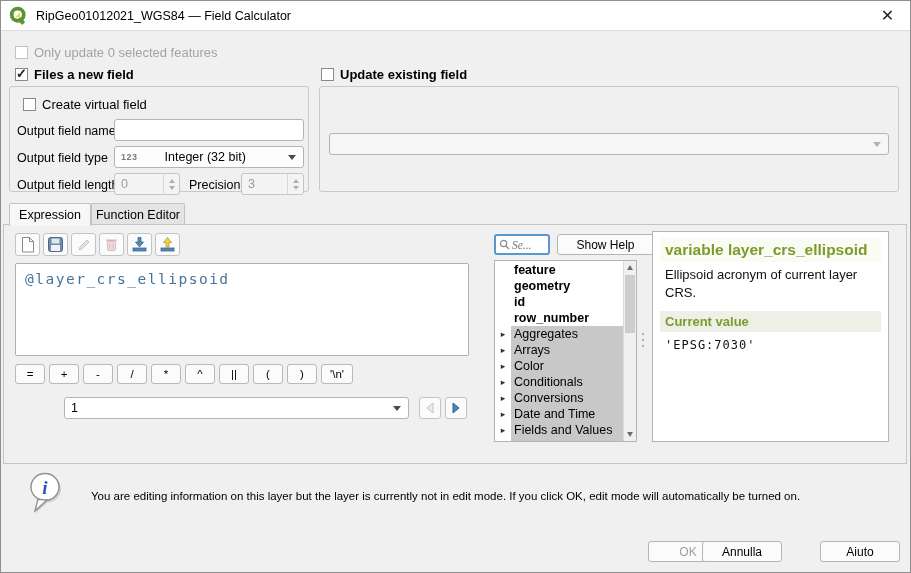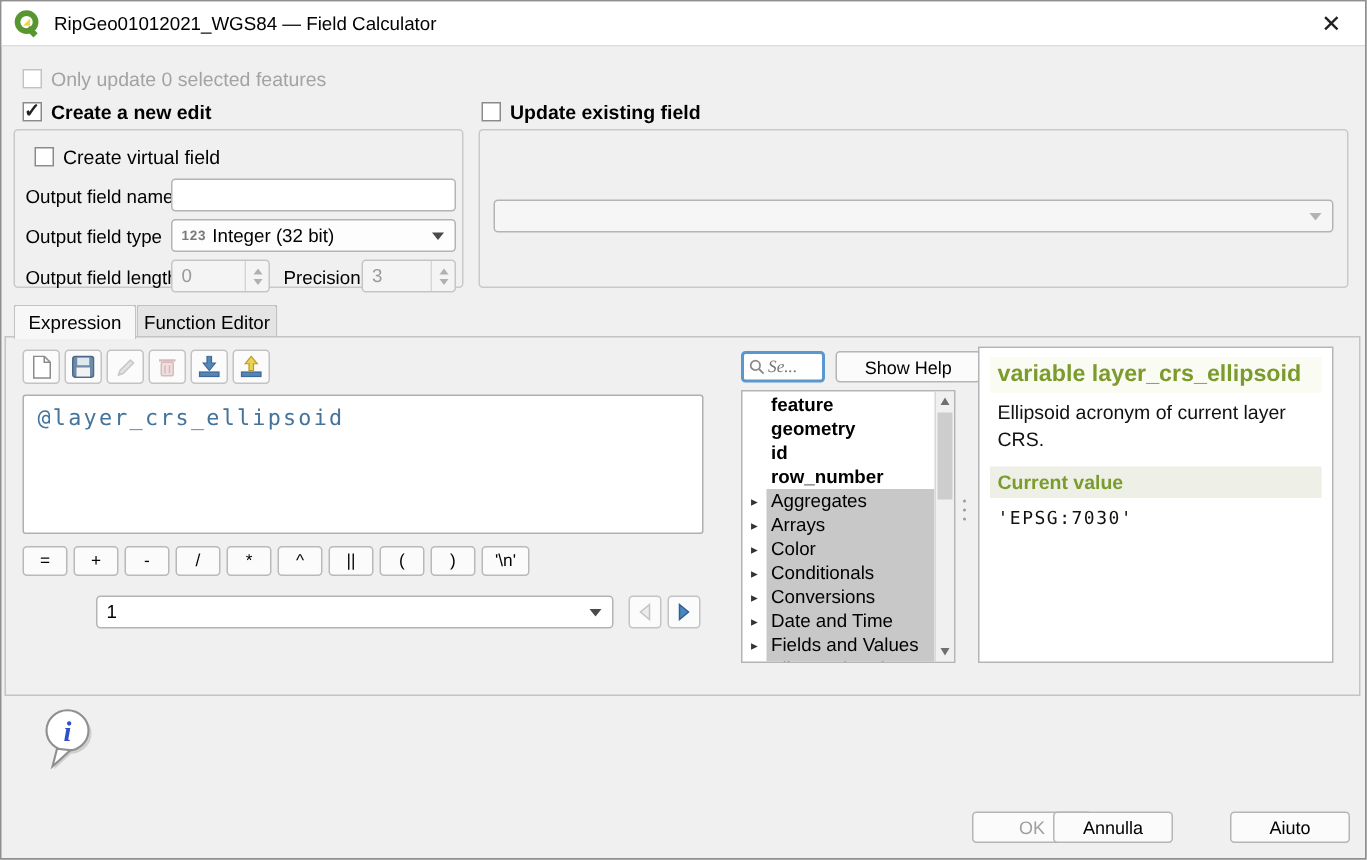--- a/index.html
+++ b/index.html
@@ -25,21 +25,21 @@
   .bold { font-weight:bold; }
   .graytext { color:#a3a3a3; }
 
   .groupbox { position:absolute; border:1px solid #c9c9c9; border-radius:3px; }
 
   .flabel { position:absolute; font-size:12.5px; white-space:nowrap; }
 
   .tinput { position:absolute; background:#fff; border:1px solid #b4b4b4; border-radius:3px; 
             font-family:"Liberation Sans",sans-serif; font-size:12.5px; padding:2px 5px; }
   .combo { position:absolute; background:#fdfdfd; border:1px solid #b4b4b4; border-radius:3px;
-           display:flex; align-items:center; padding-left:6px; font-size:12.5px; }
+           display:flex; align-items:center; padding-left:6px; font-size:12.5px;gap:23px; }
   .combo .arrow { position:absolute; right:7px; top:50%; margin-top:-2px; width:0; height:0;
                   border-left:4px solid transparent; border-right:4px solid transparent;
                   border-top:5px solid #4a4a4a; }
   .combo.disabled { background:#f6f6f6; }
   .combo.disabled .arrow { border-top-color:#b2b2b2; }
   .num123 { font-size:9px; color:#7a7a7a; font-weight:bold; margin-right:4px; letter-spacing:0.5px; }
 
   .spin { position:absolute; background:#f4f4f4; border:1px solid #c5c5c5; border-radius:3px;
           color:#9a9a9a; font-size:12.5px; display:flex; align-items:center; padding-left:6px; }
   .spin .btns { position:absolute; right:0; top:0; bottom:0; width:16px; border-left:1px solid #d7d7d7;
@@ -146,21 +146,21 @@
   </div>
   <div class="close-btn">✕</div>
 
   <div class="cbrow" style="left:14px; top:44px;">
     <span class="cb disabled"></span>
     <span class="lbl graytext">Only update 0 selected features</span>
   </div>
 
   <div class="cbrow" style="left:14px; top:66px;">
     <span class="cb checked"></span>
-    <span class="lbl bold">Create a new edit</span>
+    <span class="lbl bold">Files a new field</span>
   </div>
   <div class="groupbox" style="left:8px; top:85px; width:300px; height:106px;"></div>
 
   <div class="cbrow" style="left:22px; top:96px;">
     <span class="cb"></span>
     <span class="lbl">Create virtual field</span>
   </div>
 
   <div class="flabel" style="left:16px; top:123px;">Output field name</div>
   <input class="tinput" style="left: 113px; top: 118px; width: 190px; height: 22px;" value="">
@@ -406,20 +406,21 @@
   <div style="position:absolute; left:26px; top:471px; z-index:2;">
     <svg width="38" height="44" viewBox="0 0 38 44">
       <ellipse cx="20" cy="17" rx="14" ry="13.5" fill="#cfcfcf"></ellipse>
       <path d="M12,30 L9,41 L21,30 z" fill="#cfcfcf"></path>
       <ellipse cx="18" cy="15" rx="14" ry="13.5" fill="#ffffff" stroke="#8f8f8f" stroke-width="1.4"></ellipse>
       <path d="M11,27.2 L8,39 L20,28.1 z" fill="#ffffff" stroke="#8f8f8f" stroke-width="1.4"></path>
       <path d="M11.6,26.5 L19,27.9 z" fill="#ffffff"></path>
       <text x="18" y="22" text-anchor="middle" font-family="Liberation Serif, serif" font-size="19" font-style="italic" font-weight="bold" fill="#2b50c8">i</text>
     </svg>
   </div>
+  <div class="footer-msg">You are editing information on this layer but the layer is currently not in edit mode. If you click OK, edit mode will automatically be turned on.</div>
 
   <div class="btn disabled" style="left:647px;">
     <span>OK</span>
   </div>
   <div class="btn" style="left:701px;">
     <span>Annulla</span>
   </div>
   <div class="btn" style="left:819px;">
     <span>Aiuto</span>
   </div>

